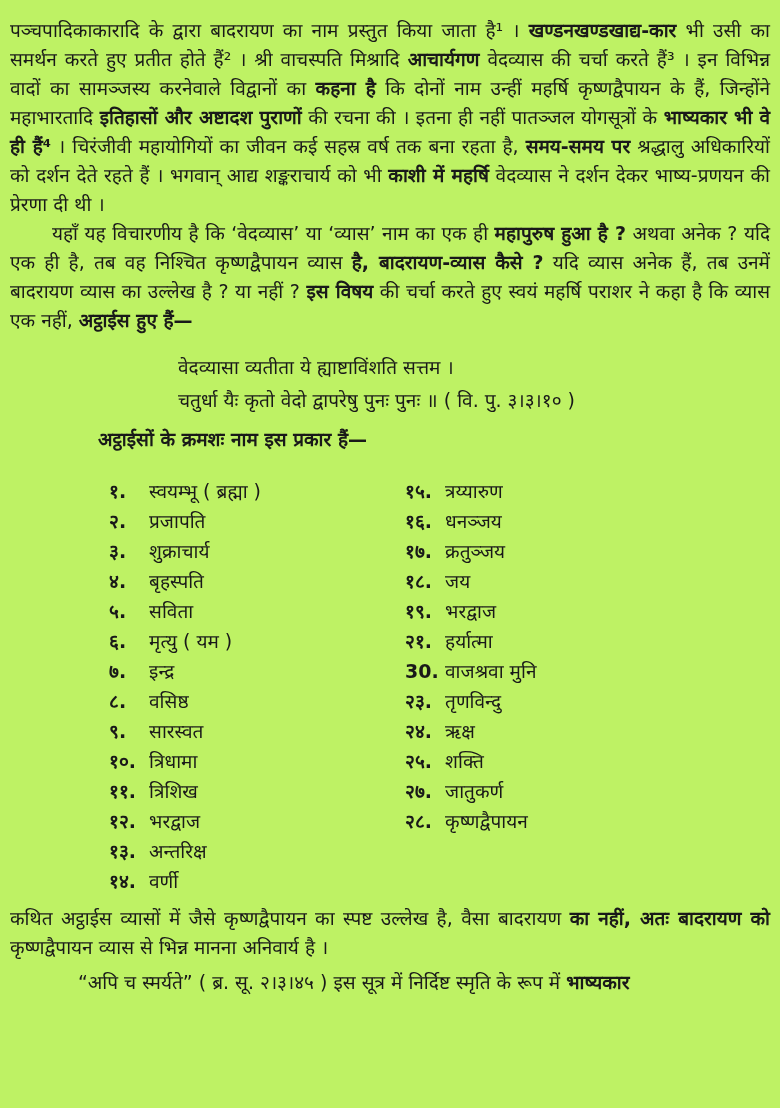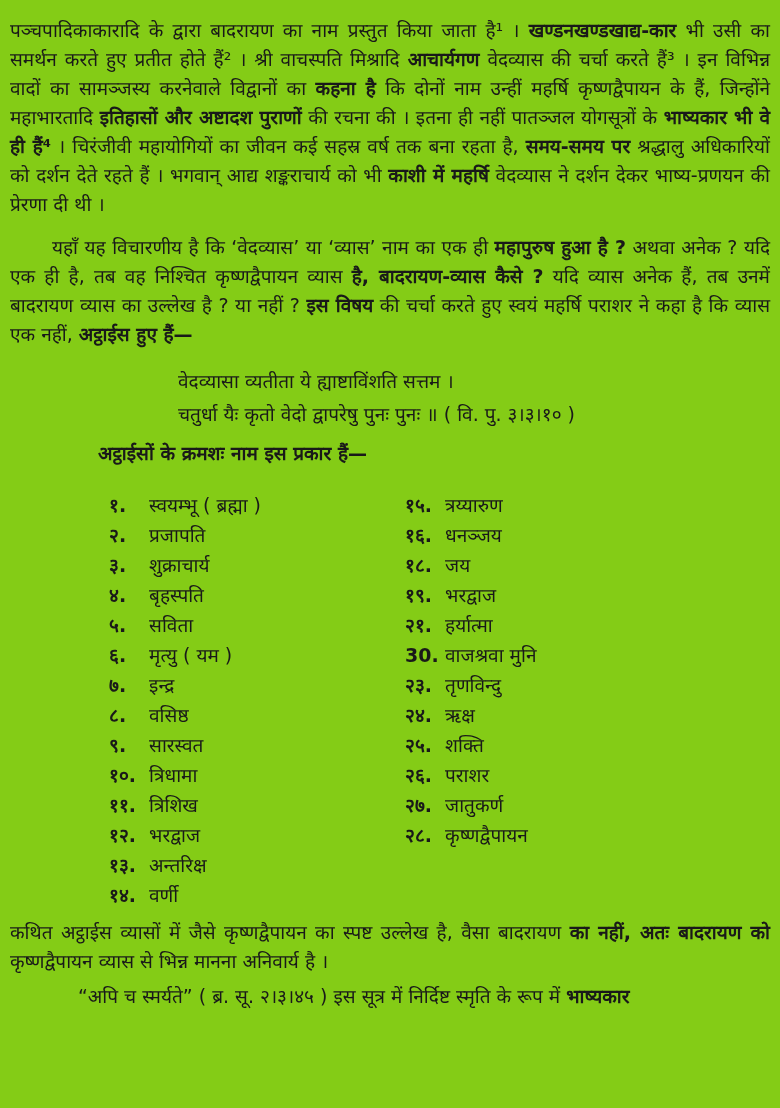--- a/index.html
+++ b/index.html
@@ -5,32 +5,32 @@
   * { margin: 0; padding: 0; box-sizing: border-box; }
   html, body {
     background: #f7f5ef;
     font-family: "DejaVu Sans", "Liberation Serif", sans-serif;
   }
   .page {
     position: relative;
     width: 780px;
     height: 1108px;
     margin: 0 auto;
-    background: #84cc16;
+    background: #bef264;
     color: #191919;
     padding: 16px 10px 18px 10px;
     overflow: hidden;
     font-size: 19px;
     line-height: 29px;
   }
   .para {
     text-align: justify;
   }
   .para .b { font-weight: bold; }
-  .para-indent { text-indent: 42px; margin-top: 14px; }
+  .para-indent { text-indent: 42px; }
   .verse {
     margin: 16px 0 4px 168px;
     line-height: 33px;
   }
   .verse-line { white-space: nowrap; }
   .list-intro {
     margin: 8px 0 22px 88px;
     font-weight: bold;
   }
   .vyasa-columns {
@@ -147,20 +147,24 @@
         <div class="vyasa-item">
           <span class="vyasa-no">१५.</span>
           <span class="vyasa-name">त्रय्यारुण</span>
         </div>
 
         <div class="vyasa-item">
           <span class="vyasa-no">१६.</span>
           <span class="vyasa-name">धनञ्जय</span>
         </div>
 
+        <div class="vyasa-item">
+          <span class="vyasa-no">१७.</span>
+          <span class="vyasa-name">क्रतुञ्जय</span>
+        </div>
 
         <div class="vyasa-item">
           <span class="vyasa-no">१८.</span>
           <span class="vyasa-name">जय</span>
         </div>
 
         <div class="vyasa-item">
           <span class="vyasa-no">१९.</span>
           <span class="vyasa-name">भरद्वाज</span>
         </div>
@@ -184,24 +188,20 @@
         <div class="vyasa-item">
           <span class="vyasa-no">२४.</span>
           <span class="vyasa-name">ऋक्ष</span>
         </div>
 
         <div class="vyasa-item">
           <span class="vyasa-no">२५.</span>
           <span class="vyasa-name">शक्ति</span>
         </div>
 
-        <div class="vyasa-item">
-          <span class="vyasa-no">२६.</span>
-          <span class="vyasa-name">पराशर</span>
-        </div>
 
         <div class="vyasa-item">
           <span class="vyasa-no">२७.</span>
           <span class="vyasa-name">जातुकर्ण</span>
         </div>
 
         <div class="vyasa-item">
           <span class="vyasa-no">२८.</span>
           <span class="vyasa-name">कृष्णद्वैपायन</span>
         </div>

